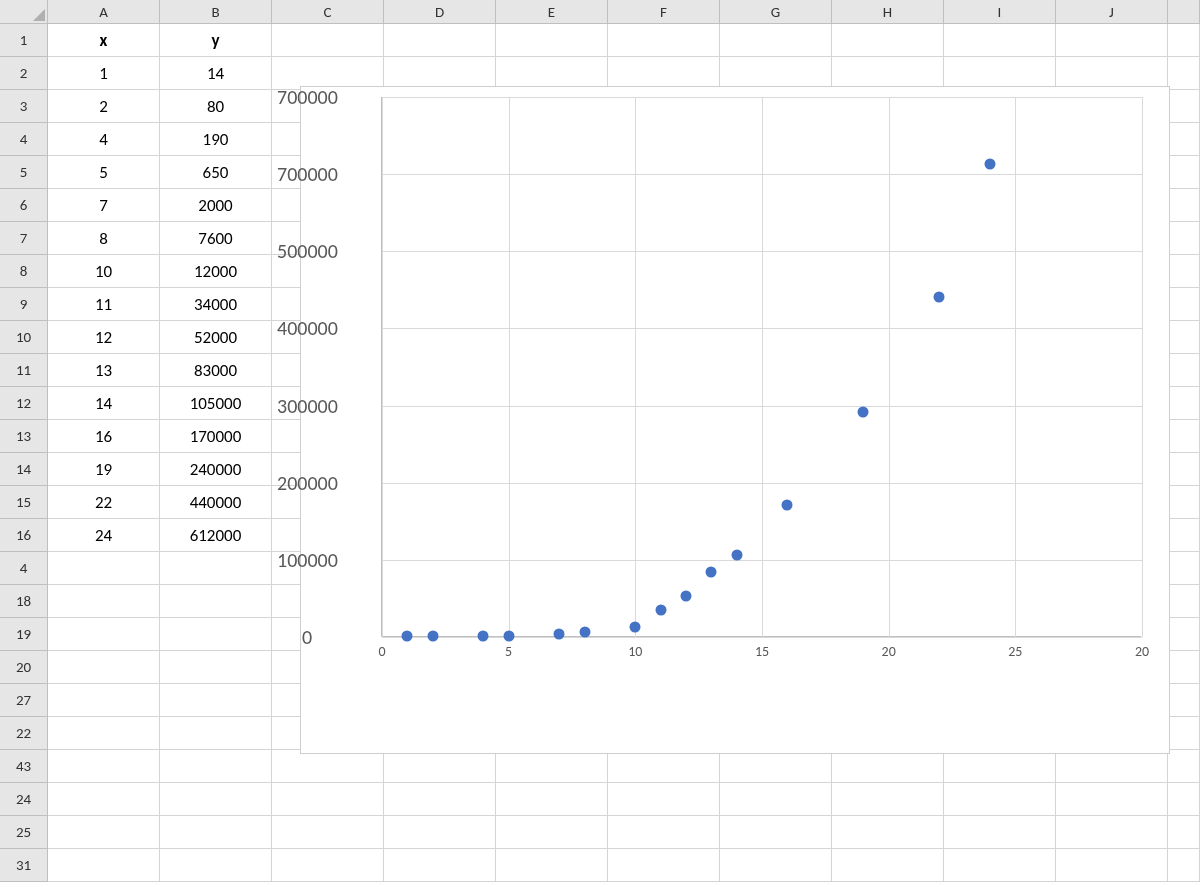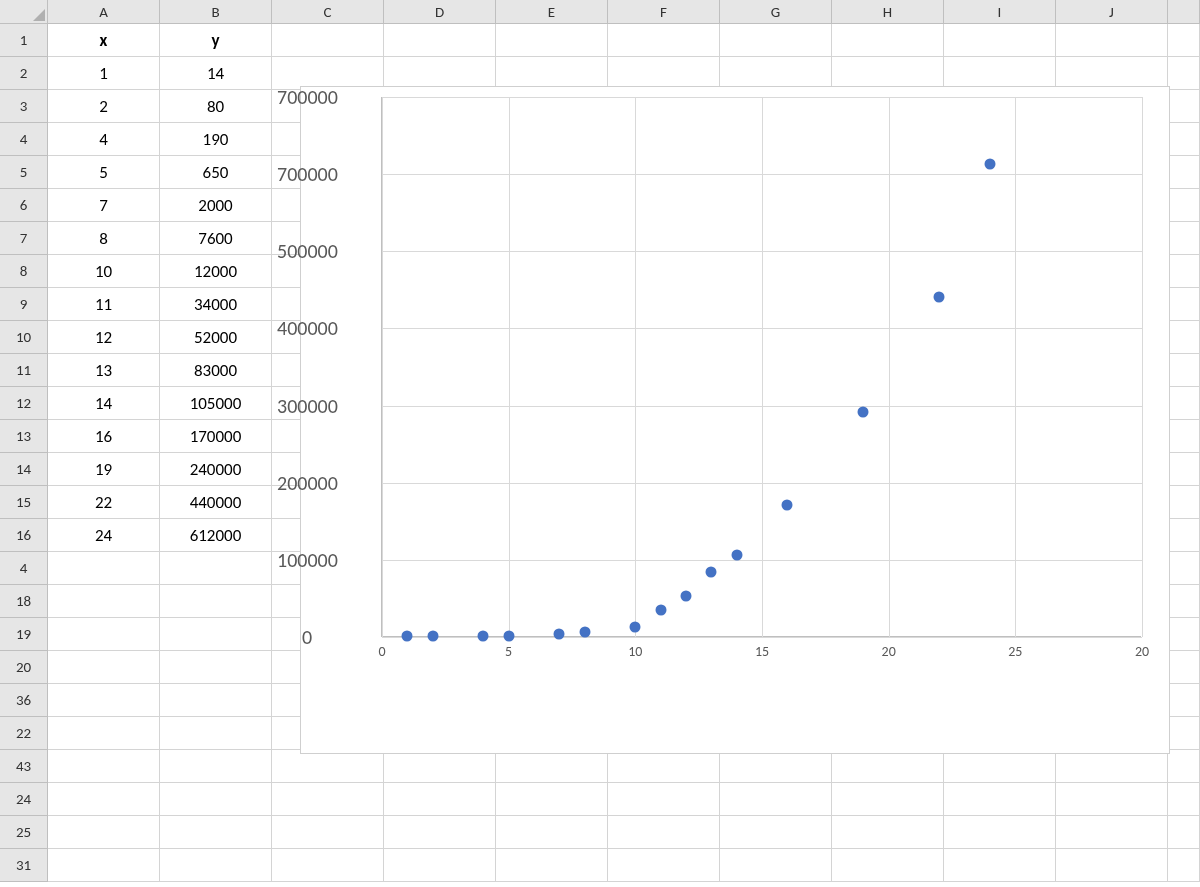--- a/index.html
+++ b/index.html
@@ -130,21 +130,21 @@
       <div class="row-h">11</div>
       <div class="row-h">12</div>
       <div class="row-h">13</div>
       <div class="row-h">14</div>
       <div class="row-h">15</div>
       <div class="row-h">16</div>
       <div class="row-h">4</div>
       <div class="row-h">18</div>
       <div class="row-h">19</div>
       <div class="row-h">20</div>
-      <div class="row-h">36</div>
+      <div class="row-h">27</div>
       <div class="row-h">22</div>
       <div class="row-h">43</div>
       <div class="row-h">24</div>
       <div class="row-h">25</div>
       <div class="row-h">31</div>
     </div>
   <div class="cells" id="cells">
       <div class="row">
         <div class="cell bold">x</div>
         <div class="cell bold">y</div>

